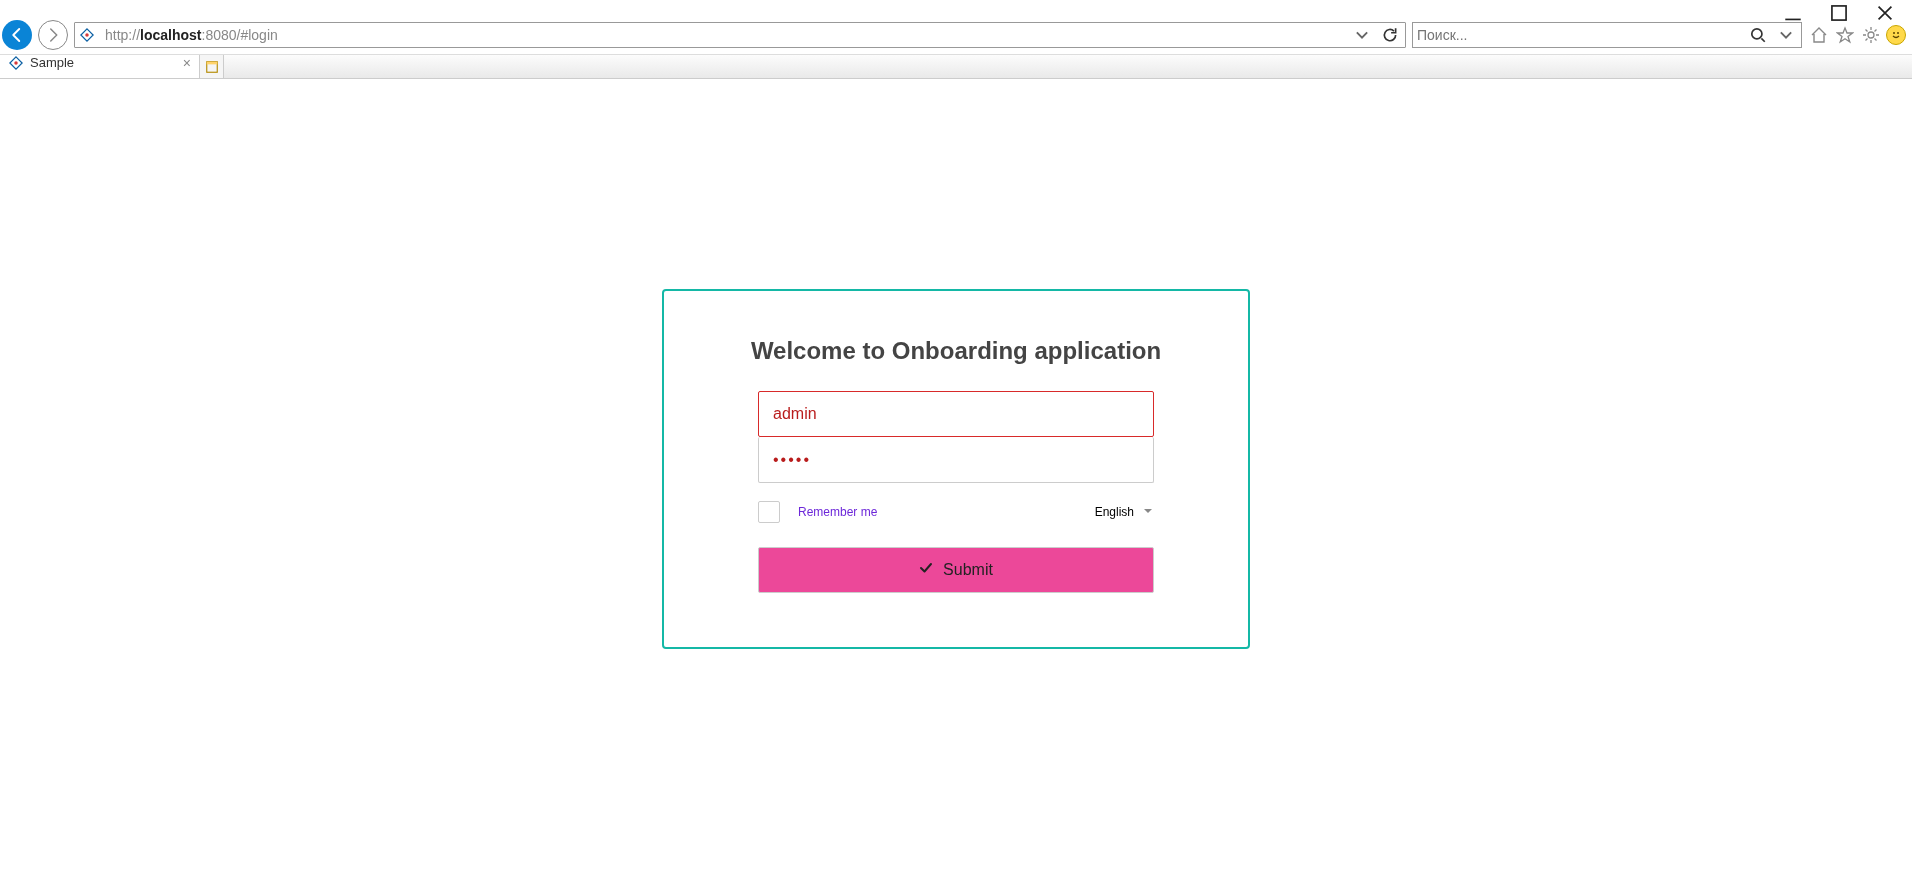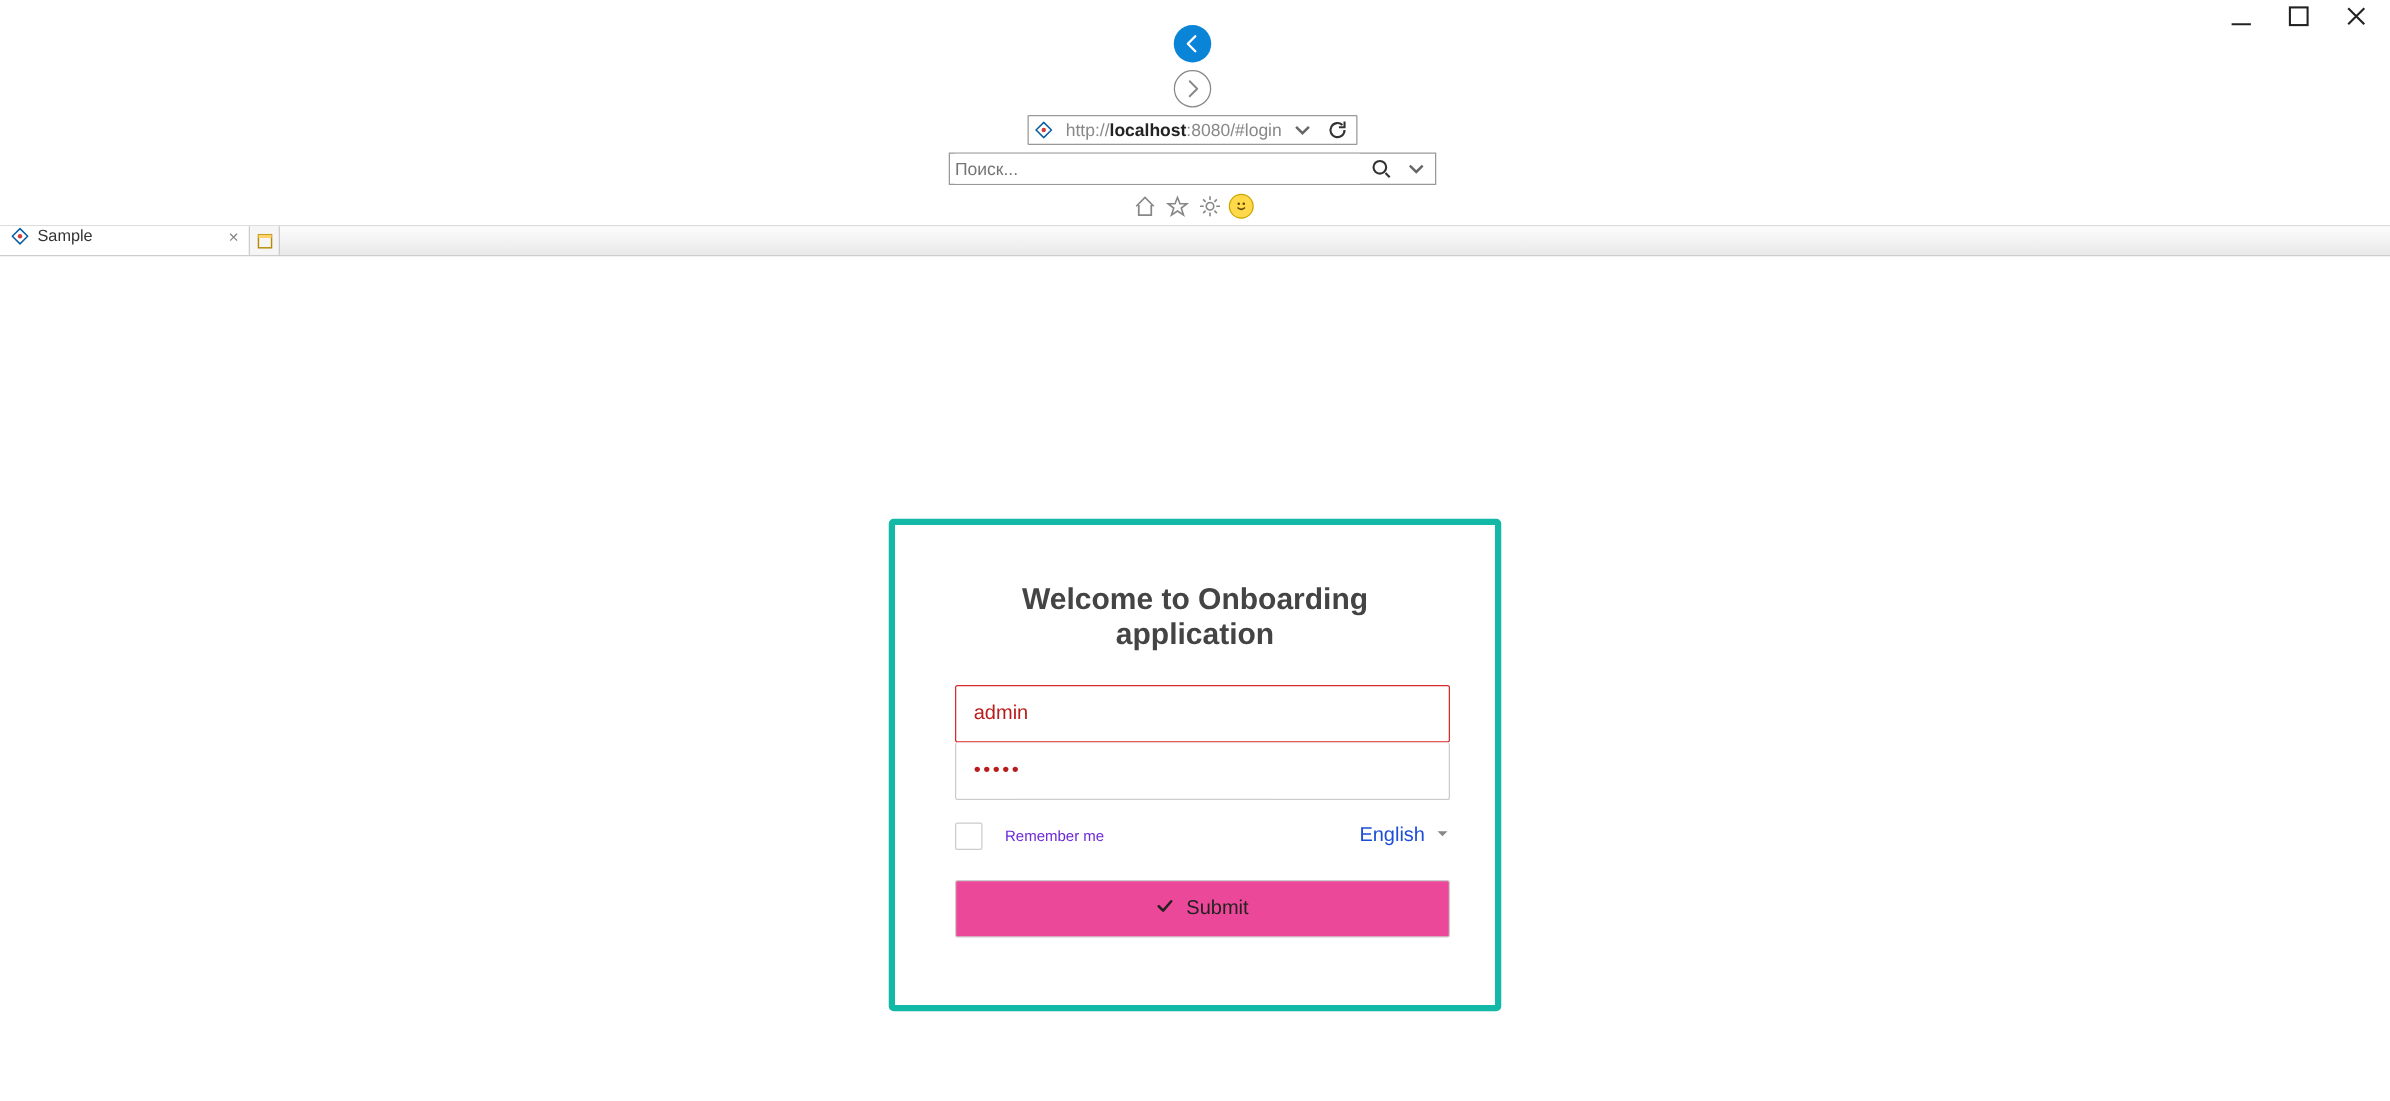--- a/index.html
+++ b/index.html
@@ -5,21 +5,21 @@
   * { box-sizing: border-box; margin: 0; padding: 0; }
   html, body { height: 100%; font-family: "Segoe UI", Arial, sans-serif; background: #fff; }
   body { display: flex; flex-direction: column; }
 
   
   .wincontrols { position: absolute; top: 0; right: 0; display: flex; gap: 24px; padding: 2px 16px; }
   .wincontrols svg { width: 14px; height: 14px; display: block; }
 
   
   .chrome { padding-top: 18px; border-bottom: 1px solid #ccc; }
-  .navrow { display: flex; align-items: center; gap: 6px; padding: 2px 6px 4px 2px; flex-direction: column; }
+  .navrow { display: flex; align-items: center; gap: 6px; padding: 2px 6px 4px 2px; }
   .navbtn { width: 30px; height: 30px; border-radius: 50%; display: flex; align-items: center; justify-content: center; border: 1px solid #888; background: #fff; cursor: pointer; }
   .navbtn.back { background: #0a84d6; border: none; }
   .navbtn svg { width: 18px; height: 18px; }
   .siteicon { width: 16px; height: 16px; display: flex; align-items: center; justify-content: center; }
   .siteicon svg { width: 14px; height: 14px; }
   .addrbar { flex: 1; display: flex; align-items: center; border: 1px solid #999; border-radius: 1px; height: 26px; padding: 0 4px; gap: 6px; }
   .addrtext { flex: 1; font-size: 14px; color: #555; padding-left: 4px; white-space: nowrap; overflow: hidden; }
   .addrtext .proto { color: #888; }
   .addrtext .host { color: #222; font-weight: 600; }
   .addrtext .rest { color: #888; }
@@ -33,30 +33,30 @@
 
   
   .tabstrip { display: flex; align-items: center; background: linear-gradient(#fcfcfc,#e9e9e9); height: 24px; border-top: 1px solid #ddd; }
   .tab { display:flex; align-items:flex-start; gap:6px; padding:0 8px; height:100%; background:#fff; border-right:1px solid #ccc; font-size:13px; color:#333; min-width:200px; }
   .tab .closex { margin-left:auto; color:#888; font-size:14px; cursor:pointer; }
   .newtab { width:24px; height:100%; display:flex; align-items:center; justify-content:center; border-right:1px solid #ccc; background:#f5f5f5; }
   .newtab svg { width:14px; height:14px; }
 
   
   .page { flex:1; display:flex; align-items:flex-start; justify-content:center; padding-top:210px; }
-  .login-card { width:490px; border:5px solid #14b8a6; border-radius:4px; padding:46px 48px 54px; }
+  .login-card { width:588px; border:2px solid #14b8a6; border-radius:4px; padding:46px 48px 54px; }
   .login-title { font-size:24px; font-weight:600; color:#444; text-align:center; margin-bottom:26px; }
   .field { width:396px; height:46px; border:1px solid #ccc; border-radius:2px; padding:0 14px; font-size:16px; color:#b91c1c; outline:none; margin:0 auto; display:block; }
   .field.error { border:1px solid #d82a2a; }
   .field + .field { border-top:none; }
   .field.pw { letter-spacing: 2px; }
   .rowopts { width:396px; margin:18px auto 0; display:flex; align-items:center; }
   .checkbox { width:22px; height:22px; border:1px solid #ccc; border-radius:2px; background:#fff; margin-right:18px; cursor:pointer; }
   .remember-label { font-size:12px; color:#6d28d9; }
-  .lang { margin-left:auto; display:flex; align-items:center; gap:8px; font-size:16px; color:#1d4ed8; cursor:pointer; }
+  .lang { margin-left:auto; display:flex; align-items:center; gap:8px; font-size:12px; color:#000000; cursor:pointer; }
   .lang svg { width:12px; height:12px; }
   .submit { width:396px; height:46px; margin:24px auto 0; display:flex; align-items:center; justify-content:center; gap:10px; border:1px solid #ccc; background:#ec4899; border-radius:2px; font-size:16px; color:#222; cursor:pointer; }
   .submit svg { width:14px; height:14px; }
 </style>
 </head>
 <body>
 
 <div class="wincontrols">
   <span class="iconbtn">
     <svg viewBox="0 0 14 14">

